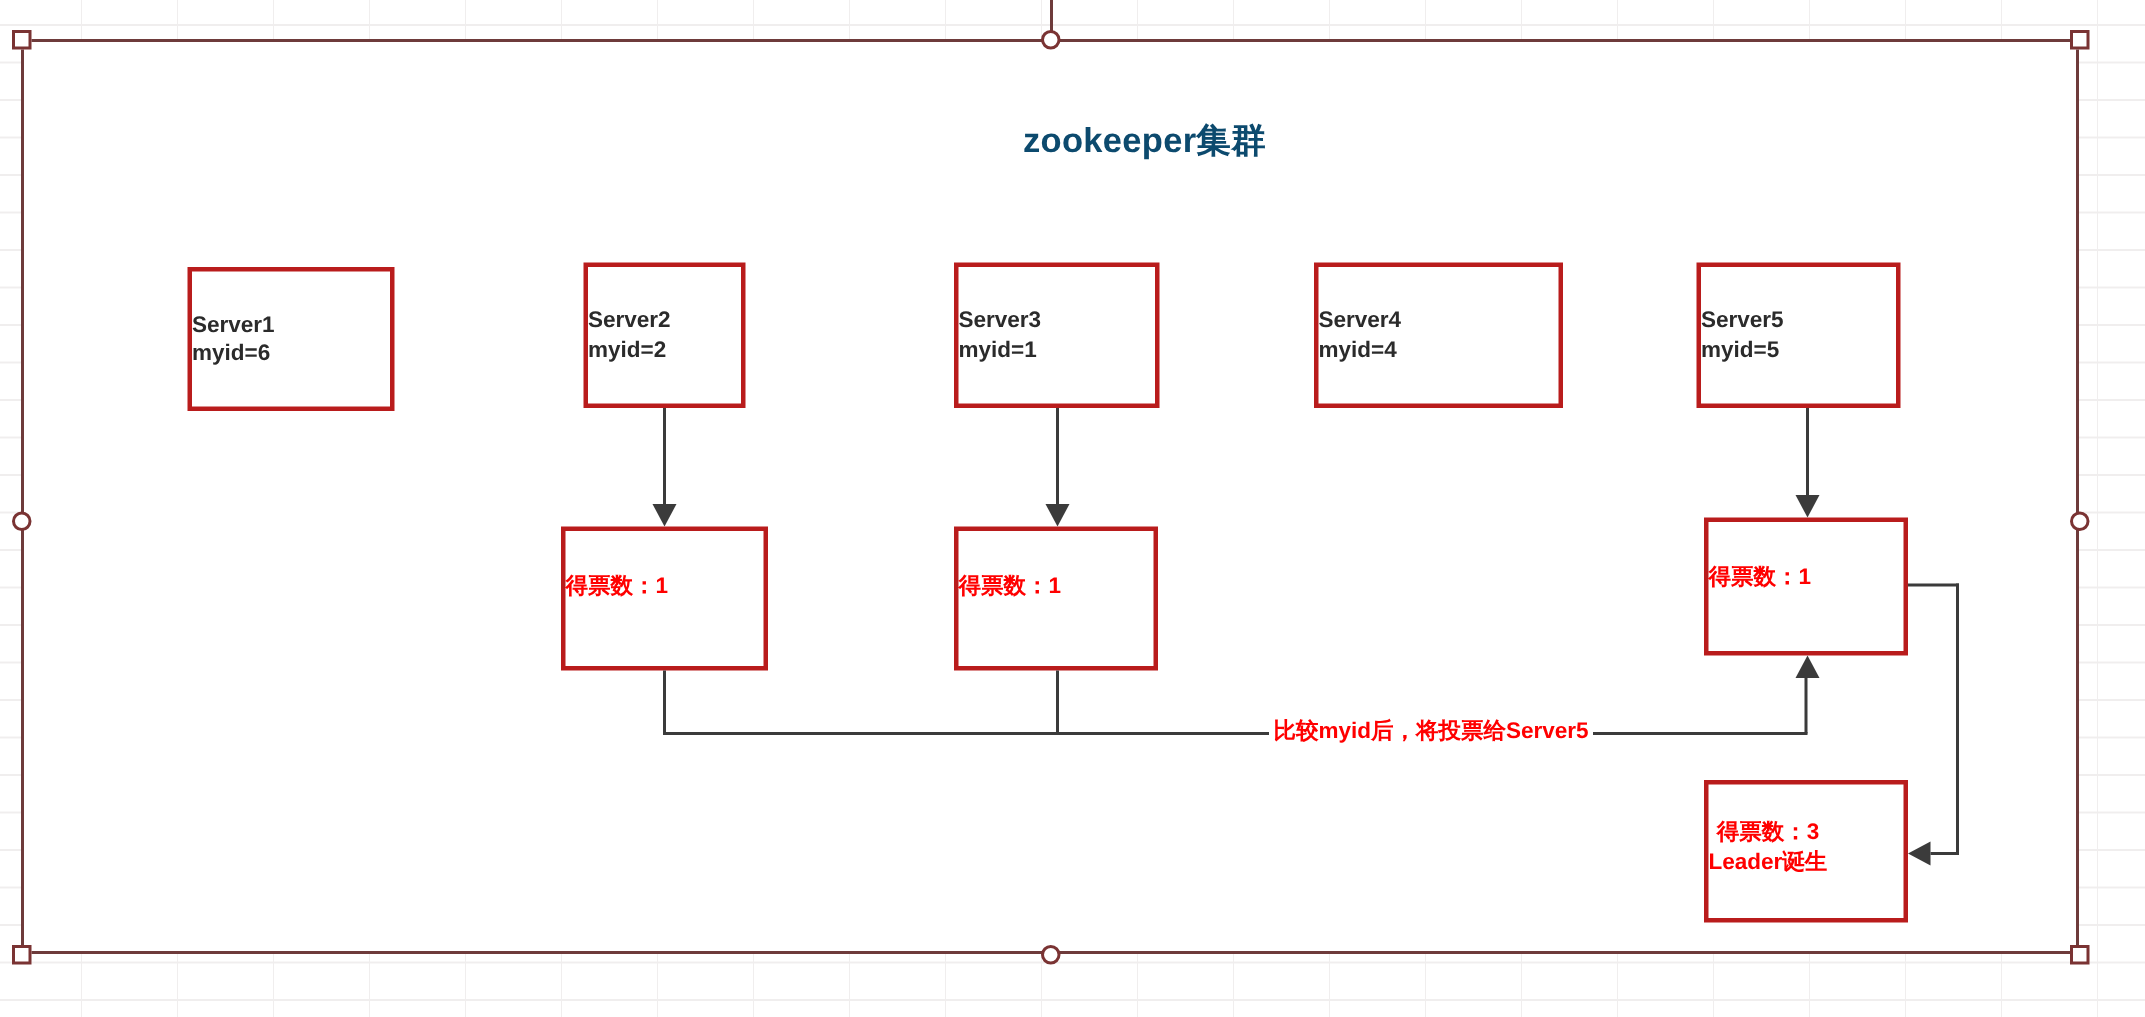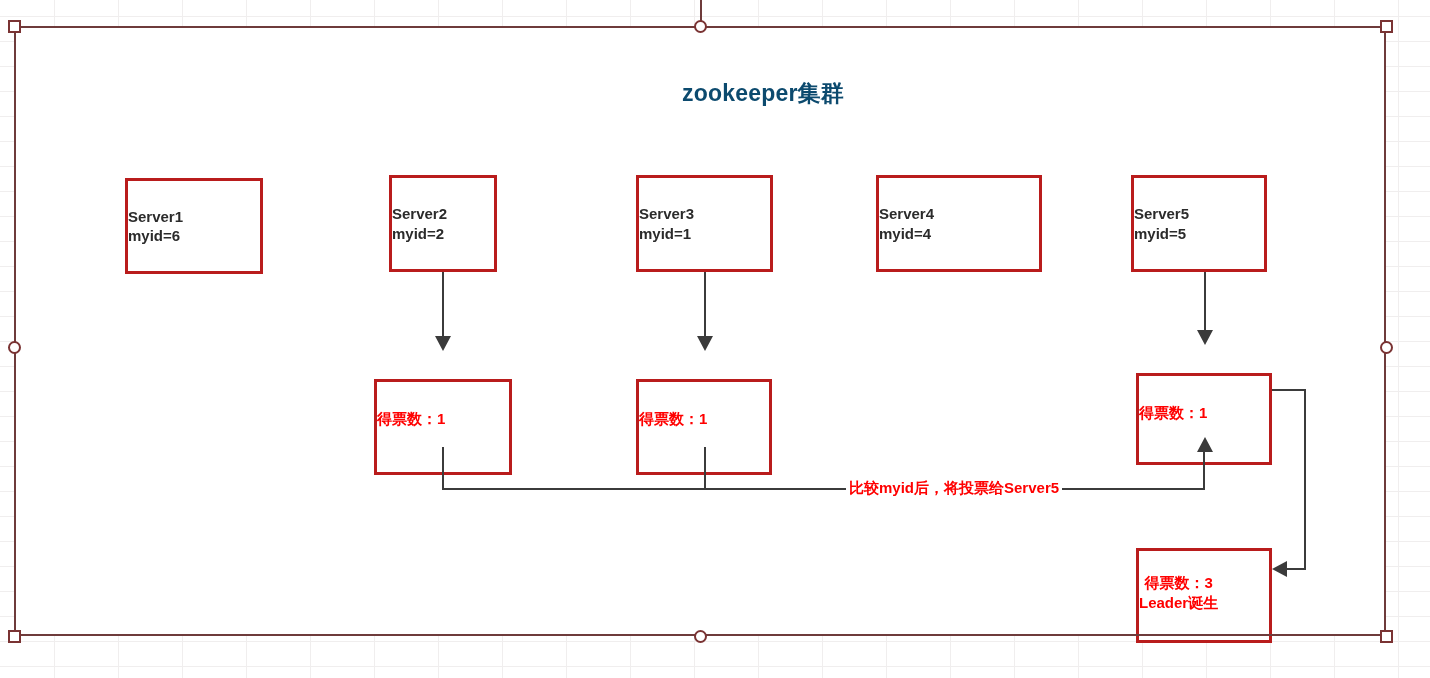--- a/index.html
+++ b/index.html
@@ -99,21 +99,20 @@
   .server-box {
     font-size: 15px;
     font-weight: bold;
     color: #2b2b2b;
   }
   .vote-box {
     font-size: 15px;
     font-weight: bold;
     color: #ff0000;
     justify-content: flex-start;
-    margin-top: 28px;
   }
   .vote-box .inner {
     margin-top: 27px;
     text-align: center;
   }
   .vote-box.leader .inner { margin-top: 22px; }
 
   
   .conn-v, .conn-h {
     position: absolute;

